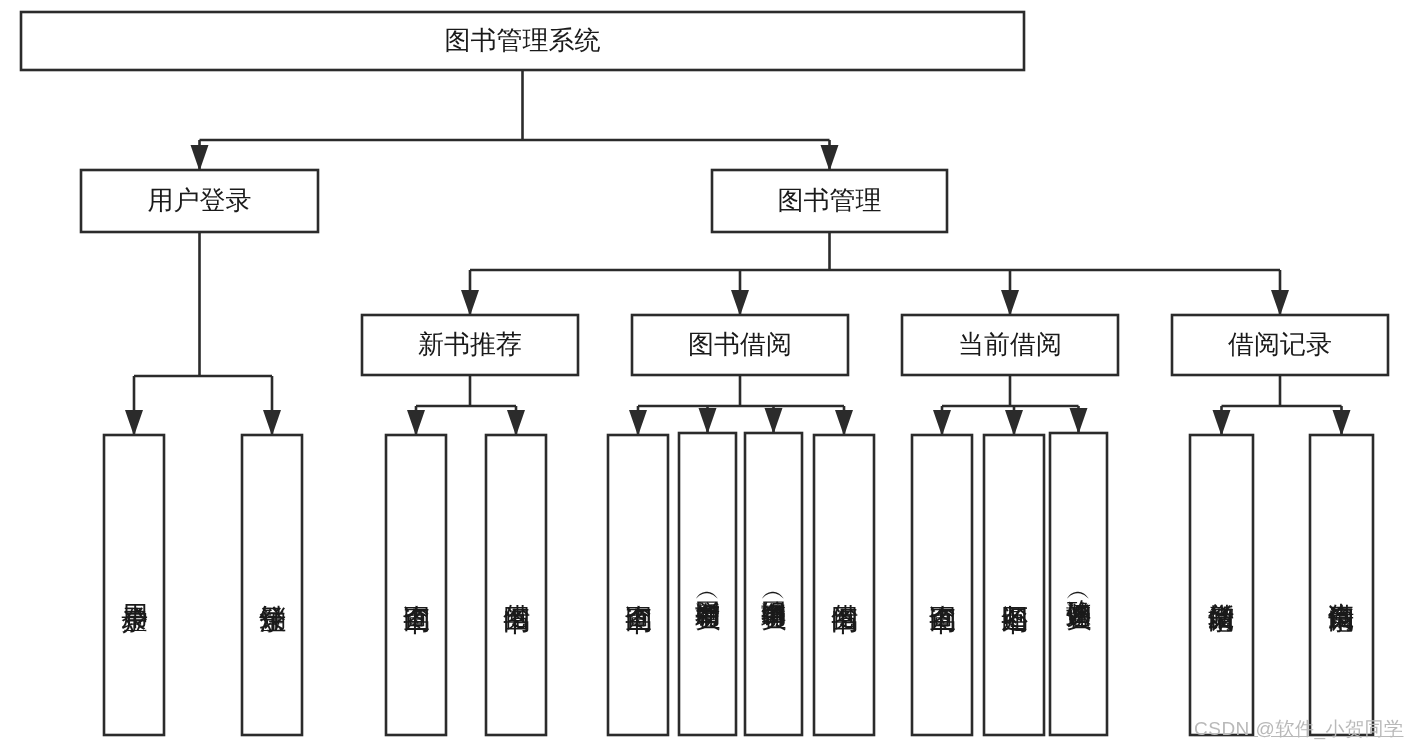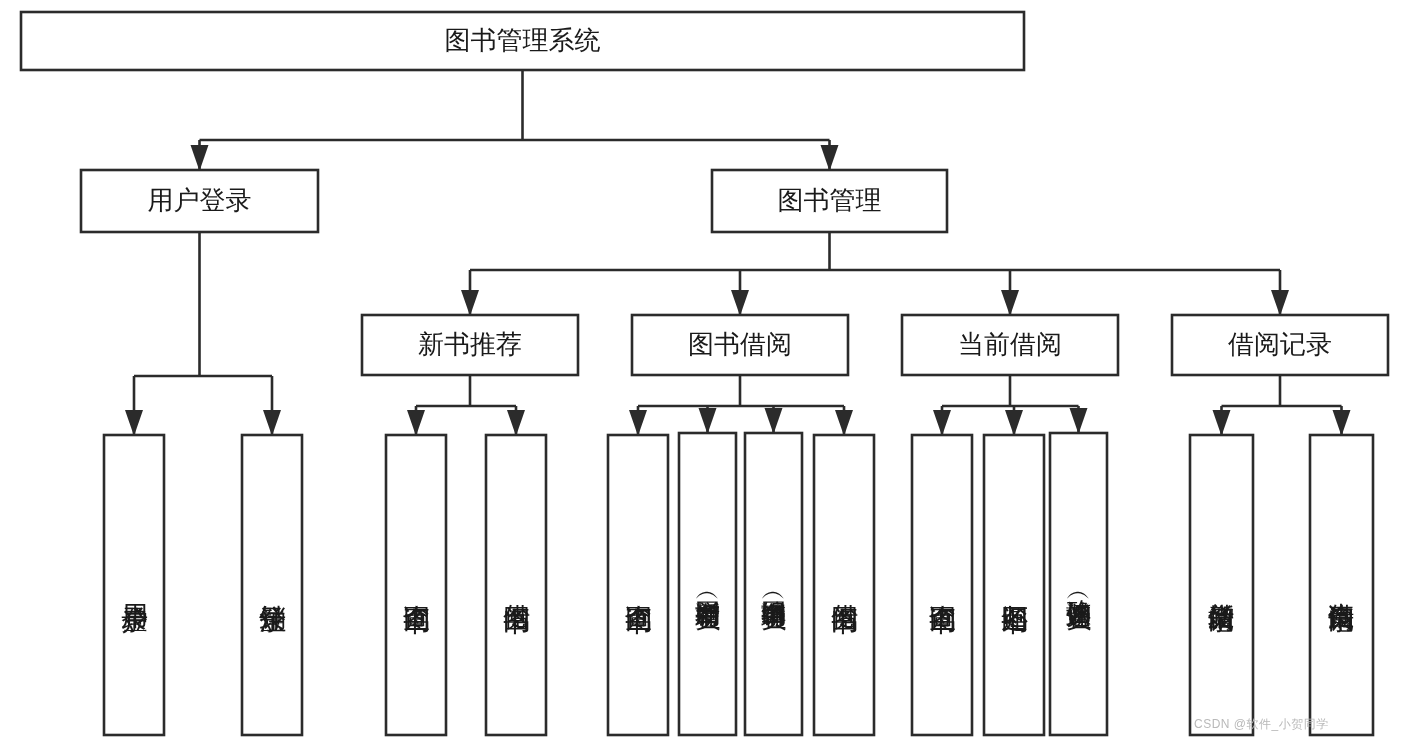--- a/index.html
+++ b/index.html
@@ -55,24 +55,25 @@
     display: flex;
     align-items: center;
     justify-content: center;
     text-align: center;
     white-space: nowrap;
     pointer-events: none;
   }
   .watermark {
     position: absolute;
     font-family: "Liberation Sans", "DejaVu Sans", sans-serif;
-    font-size: 12px;
+    font-size: 19px;
     color: #b9b9b9;
     white-space: nowrap;
     letter-spacing: 0.5px;
+    text-decoration: underline;
   }
 </style>
 </head>
 <body>
 
 <div id="diagram-root">
 
   <svg id="diagram-svg" width="1405" height="747" viewBox="0 0 1405 747" xmlns="http://www.w3.org/2000/svg">
     <g id="connectors-layer">
         <path d="M 522.5 70 L 522.5 140" class="connector"></path>

